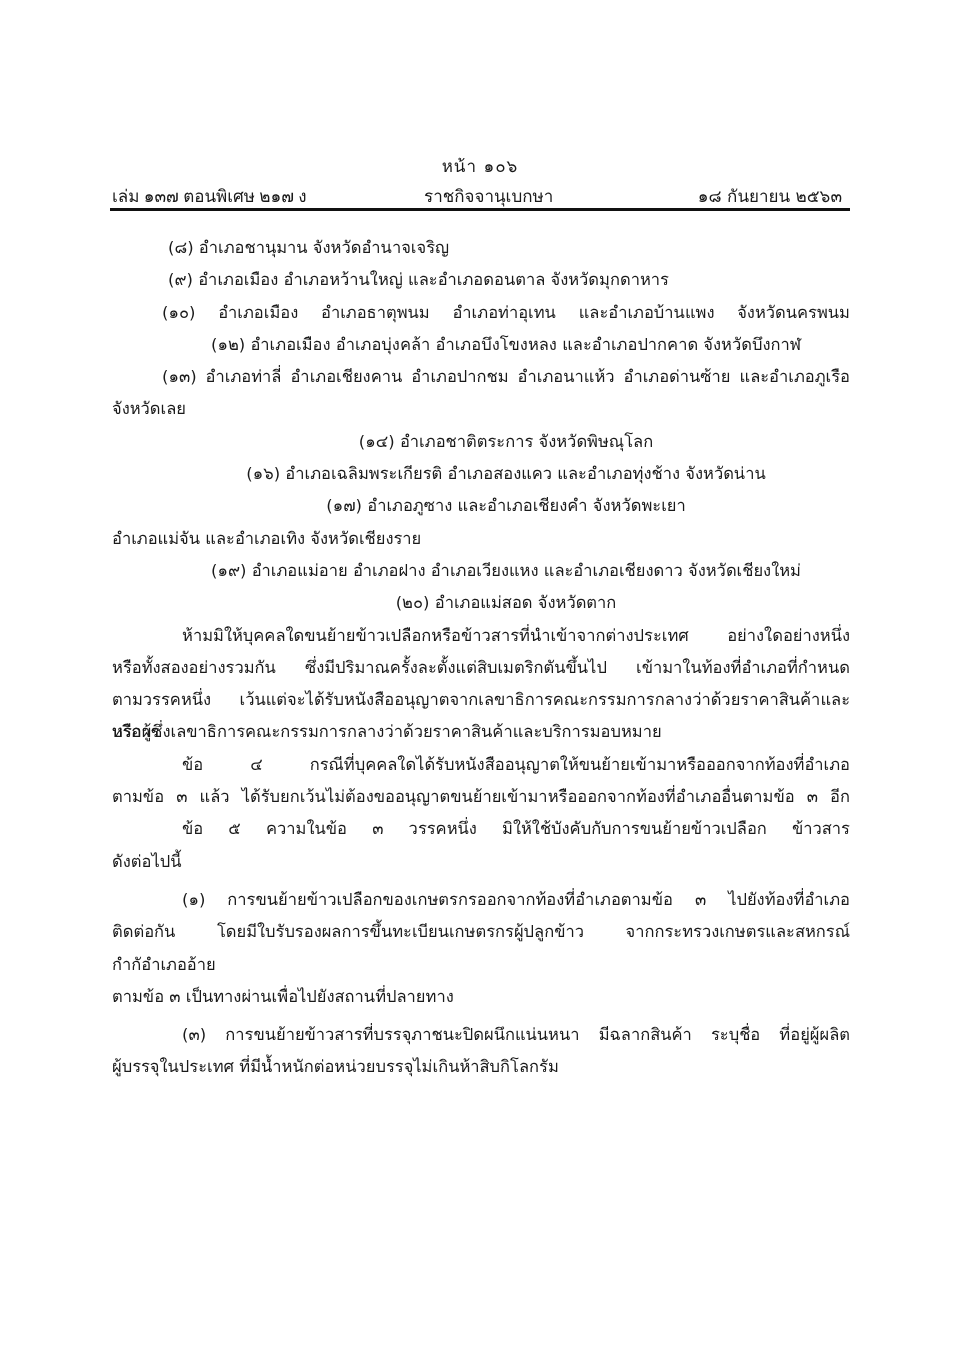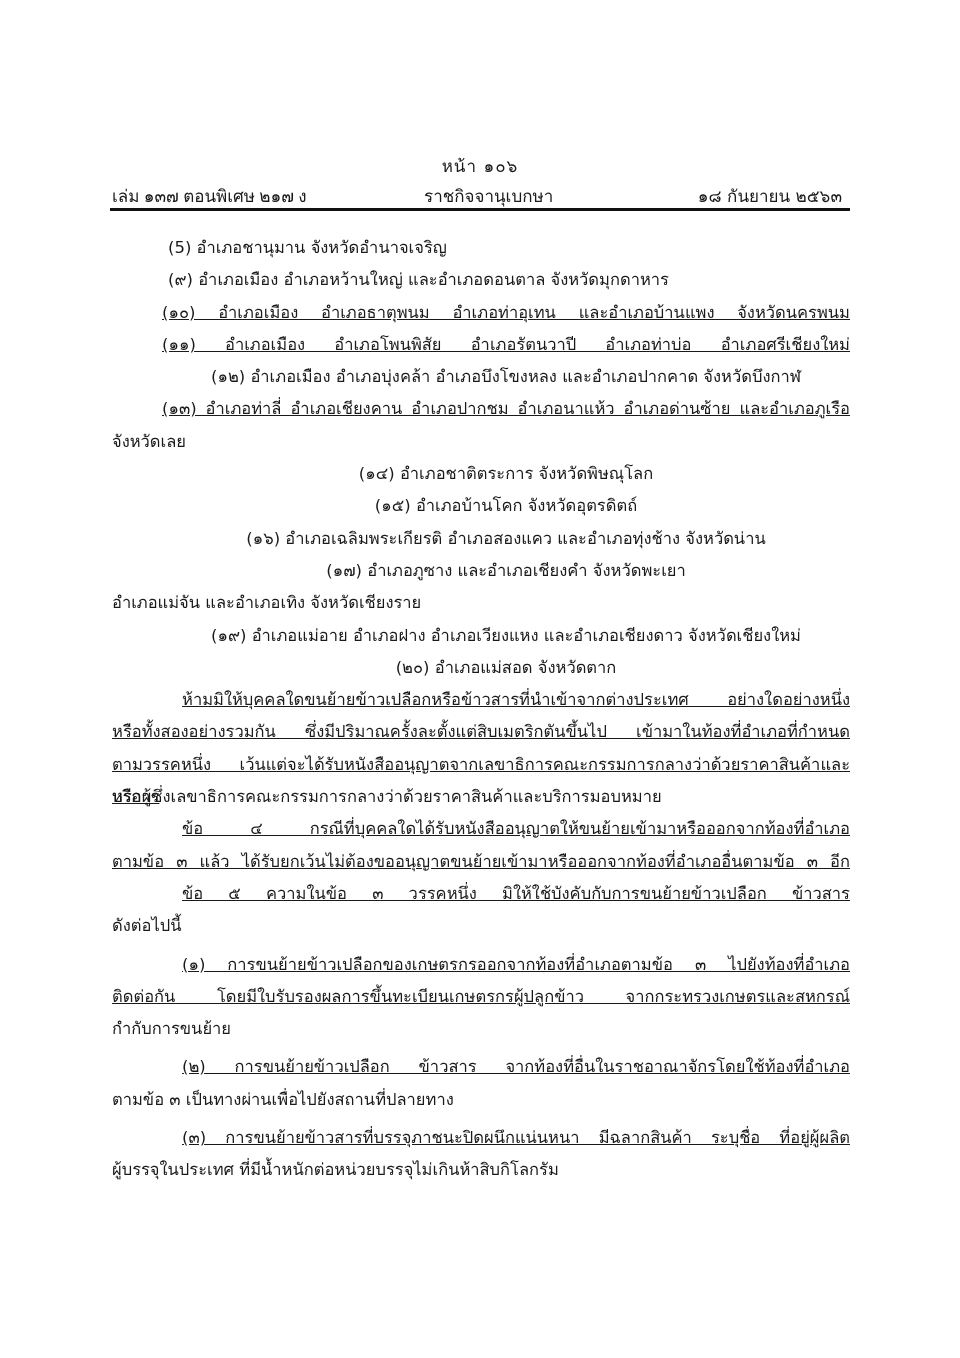--- a/index.html
+++ b/index.html
@@ -65,62 +65,58 @@
       height: 32.3px;
       overflow: visible;
     }
     .ind1 { padding-left: 56px; }
     .ind1b { padding-left: 50px; text-align: center; }
     .ind2 { padding-left: 70px; }
     .justify {
       text-align: justify;
       text-align-last: justify;
       white-space: normal;
-      text-decoration: underline;
     }
   </style>
 </head>
 <body>
 
 <div class="page">
 
   <div class="page-number">หน้า   ๑๐๖</div>
 
   <div class="header-row">
     <span style="left:0;font-family:Liberation Serif, serif;">เล่ม   ๑๓๗   ตอนพิเศษ   ๒๑๗   ง</span>
     <span style="left:312px;">ราชกิจจานุเบกษา</span>
     <span style="right:8px;">๑๘   กันยายน   ๒๕๖๓</span>
   </div>
   <div class="header-rule"></div>
 
   <div class="body-text">
-    <div class="line ind1">(5) อำเภอชานุมาน  จังหวัดอำนาจเจริญ</div>
+    <div class="line ind1">(๘) อำเภอชานุมาน  จังหวัดอำนาจเจริญ</div>
     <div class="line ind1">(๙) อำเภอเมือง  อำเภอหว้านใหญ่  และอำเภอดอนตาล  จังหวัดมุกดาหาร</div>
     <div class="line ind1b justify">(๑๐) อำเภอเมือง  อำเภอธาตุพนม  อำเภอท่าอุเทน  และอำเภอบ้านแพง  จังหวัดนครพนม</div>
-    <div class="line ind1b justify">(๑๑) อำเภอเมือง  อำเภอโพนพิสัย  อำเภอรัตนวาปี  อำเภอท่าบ่อ  อำเภอศรีเชียงใหม่</div>
     <div class="line ind1b">(๑๒) อำเภอเมือง  อำเภอบุ่งคล้า  อำเภอบึงโขงหลง  และอำเภอปากคาด  จังหวัดบึงกาฬ</div>
     <div class="line ind1b justify">(๑๓) อำเภอท่าลี่  อำเภอเชียงคาน  อำเภอปากชม  อำเภอนาแห้ว  อำเภอด่านซ้าย  และอำเภอภูเรือ</div>
     <div class="line">จังหวัดเลย</div>
     <div class="line ind1b">(๑๔) อำเภอชาติตระการ  จังหวัดพิษณุโลก</div>
-    <div class="line ind1b">(๑๕) อำเภอบ้านโคก  จังหวัดอุตรดิตถ์</div>
     <div class="line ind1b">(๑๖) อำเภอเฉลิมพระเกียรติ  อำเภอสองแคว  และอำเภอทุ่งช้าง  จังหวัดน่าน</div>
     <div class="line ind1b">(๑๗) อำเภอภูซาง  และอำเภอเชียงคำ  จังหวัดพะเยา</div>
     <div class="line">อำเภอแม่จัน  และอำเภอเทิง  จังหวัดเชียงราย</div>
     <div class="line ind1b">(๑๙) อำเภอแม่อาย  อำเภอฝาง  อำเภอเวียงแหง  และอำเภอเชียงดาว  จังหวัดเชียงใหม่</div>
     <div class="line ind1b">(๒๐) อำเภอแม่สอด  จังหวัดตาก</div>
     <div class="line ind2 justify">ห้ามมิให้บุคคลใดขนย้ายข้าวเปลือกหรือข้าวสารที่นำเข้าจากต่างประเทศ  อย่างใดอย่างหนึ่ง</div>
     <div class="line justify">หรือทั้งสองอย่างรวมกัน  ซึ่งมีปริมาณครั้งละตั้งแต่สิบเมตริกตันขึ้นไป  เข้ามาในท้องที่อำเภอที่กำหนด</div>
     <div class="line justify">ตามวรรคหนึ่ง  เว้นแต่จะได้รับหนังสืออนุญาตจากเลขาธิการคณะกรรมการกลางว่าด้วยราคาสินค้าและบริการ</div>
     <div class="line">หรือผู้ซึ่งเลขาธิการคณะกรรมการกลางว่าด้วยราคาสินค้าและบริการมอบหมาย</div>
     <div class="line ind2 justify">ข้อ  ๔  กรณีที่บุคคลใดได้รับหนังสืออนุญาตให้ขนย้ายเข้ามาหรือออกจากท้องที่อำเภอ</div>
     <div class="line justify">ตามข้อ  ๓  แล้ว  ได้รับยกเว้นไม่ต้องขออนุญาตขนย้ายเข้ามาหรือออกจากท้องที่อำเภออื่นตามข้อ  ๓  อีก</div>
     <div class="line ind2 justify">ข้อ  ๕  ความในข้อ  ๓  วรรคหนึ่ง  มิให้ใช้บังคับกับการขนย้ายข้าวเปลือก  ข้าวสาร</div>
     <div class="line">ดังต่อไปนี้</div>
     <div class="line ind2 justify" style="margin-top:6px;">(๑) การขนย้ายข้าวเปลือกของเกษตรกรออกจากท้องที่อำเภอตามข้อ  ๓  ไปยังท้องที่อำเภอ</div>
     <div class="line justify">ติดต่อกัน  โดยมีใบรับรองผลการขึ้นทะเบียนเกษตรกรผู้ปลูกข้าว  จากกระทรวงเกษตรและสหกรณ์</div>
-    <div class="line">กำกับการขนย้าย</div>
-    <div class="line ind2 justify" style="margin-top:6px;">(๒) การขนย้ายข้าวเปลือก  ข้าวสาร  จากท้องที่อื่นในราชอาณาจักรโดยใช้ท้องที่อำเภอ</div>
+    <div class="line">กำกัอำเภออ้าย</div>
     <div class="line">ตามข้อ  ๓  เป็นทางผ่านเพื่อไปยังสถานที่ปลายทาง</div>
     <div class="line ind2 justify" style="margin-top:6px;">(๓) การขนย้ายข้าวสารที่บรรจุภาชนะปิดผนึกแน่นหนา  มีฉลากสินค้า  ระบุชื่อ  ที่อยู่ผู้ผลิต</div>
     <div class="line">ผู้บรรจุในประเทศ  ที่มีน้ำหนักต่อหน่วยบรรจุไม่เกินห้าสิบกิโลกรัม</div>
   </div>
 
 </div>
 
 </body></html>

